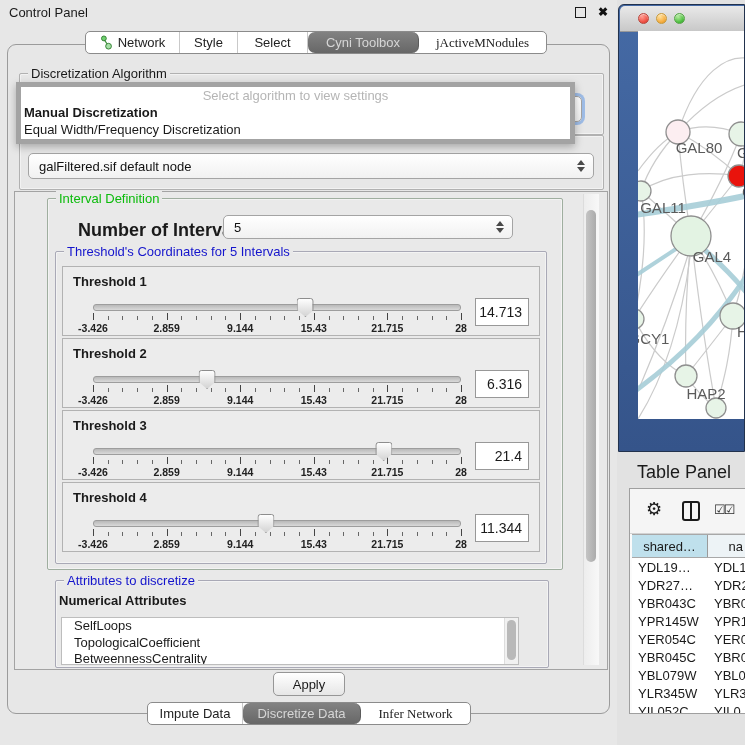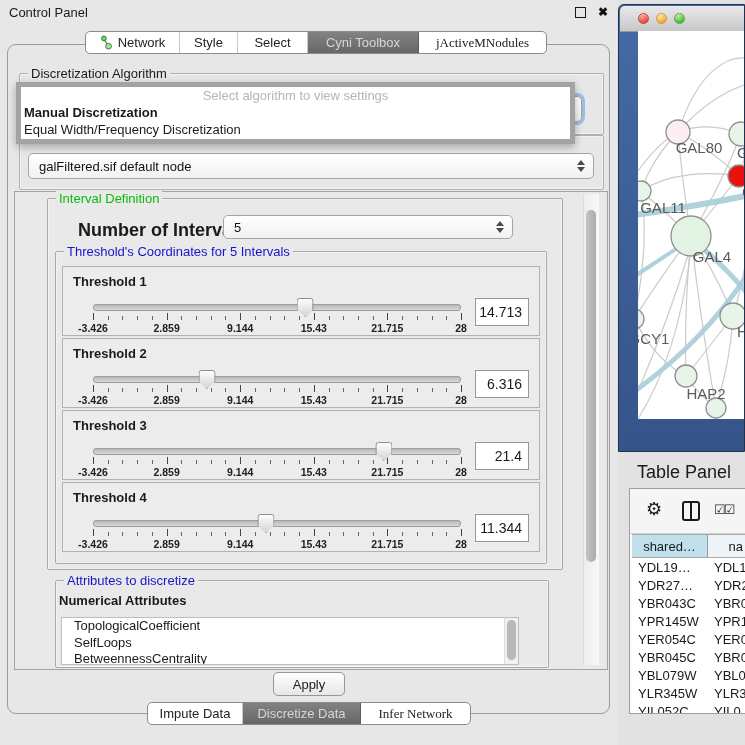--- a/index.html
+++ b/index.html
@@ -17,21 +17,21 @@
            border:1px solid #9b9b9b;border-radius:9px;background:#e7e7e7;}
 
   
   .segmented{position:absolute;display:flex;background:#fff;border:1px solid #8b8b8b;
              border-radius:5px;overflow:hidden;height:23px;box-sizing:border-box;
              font-size:13px;color:#222;z-index:40;}
   .segment{display:flex;align-items:center;justify-content:center;gap:5px;
            border-right:1px solid #c9c9c9;box-sizing:border-box;white-space:nowrap;cursor:default;}
   .segment:last-child{border-right:none;font-family:Liberation Serif, serif;}
   .segment.selected{background:linear-gradient(#828282,#676767);color:#d6d6d6;
-                    border-right:1px solid #5c5c5c;}
+                    border-right:1px solid #5c5c5c;border-radius:7px;}
   .top-tabs{left:85px;top:31px;}
   .top-tabs .segment:nth-child(1){width:94px;}
   .top-tabs .segment:nth-child(2){width:58px;}
   .top-tabs .segment:nth-child(3){width:70px;}
   .top-tabs .segment:nth-child(4){width:111px;}
   .top-tabs .segment:nth-child(5){width:127px;}
   .bottom-tabs{left:147px;top:702px;}
   .bottom-tabs .segment:nth-child(1){width:95px;}
   .bottom-tabs .segment:nth-child(2){width:118px;}
   .bottom-tabs .segment:nth-child(3){width:109px;}
@@ -394,22 +394,22 @@
         </div>
       </div>
 
       <div class="group" style="left:40px;top:388px;width:492px;height:86px;border-color:#a9a9b6;">
         <span class="group-title gt-blue" style="background:#e9e9e9;">Attributes to discretize</span>
         <span class="attr-heading">Numerical Attributes</span>
         <div class="attr-list" id="attr-list">
           <div class="list-scrollbar">
               <div class="list-thumb"></div>
             </div>
-        <div class="attr-item">TopologicalCoefficient</div>
-            <div class="attr-item">SelfLoops</div>
+        <div class="attr-item">SelfLoops</div>
+            <div class="attr-item">TopologicalCoefficient</div>
             <div class="attr-item">BetweennessCentrality</div>
           </div>
       </div>
 
       <div class="v-scrollbar">
         <div class="v-thumb"></div>
       </div>
     </div>
 
     <div class="apply-btn">Apply</div>

